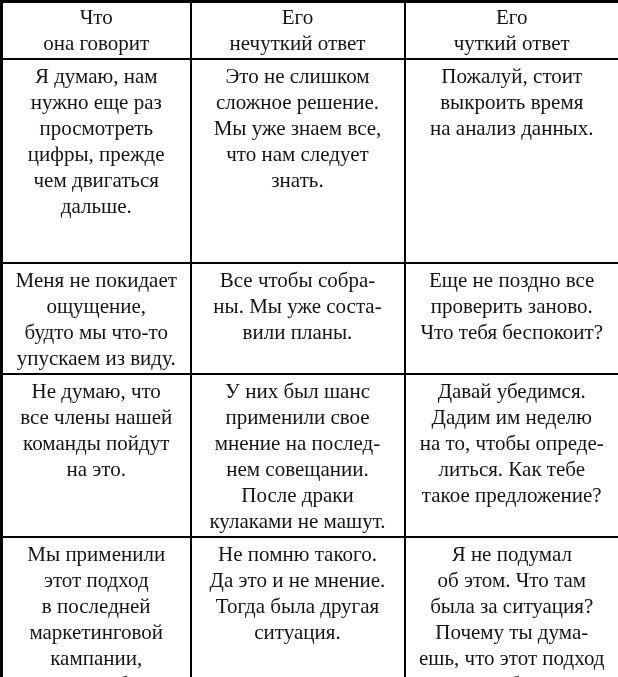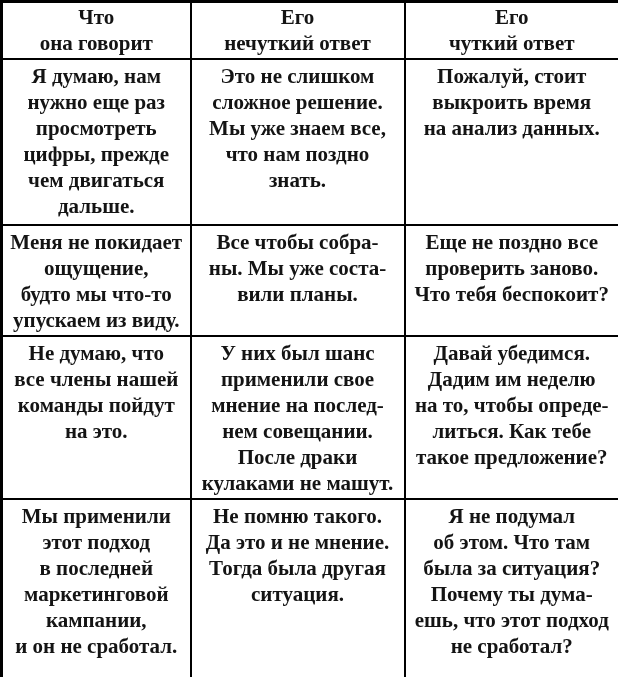--- a/index.html
+++ b/index.html
@@ -19,37 +19,37 @@
     table-layout: fixed;
     background: #ffffff;
     border: 3px solid #000000;
   }
   table.cmp th,
   table.cmp td {
     border: 2px solid #000000;
     font-family: "Liberation Serif", "DejaVu Serif", serif;
     font-size: 21px;
     line-height: 26px;
-    font-weight: bold;
+    font-weight: normal;
     color: #141414;
     text-align: center;
     vertical-align: top;
     white-space: pre-line;
     padding: 3px 2px 2px 2px;
     overflow: hidden;
   }
   table.cmp thead th {
     vertical-align: middle;
     padding-top: 1px;
   }
   col.c0 { width: 189px; }
   col.c1 { width: 214px; }
   col.c2 { width: 215px; }
   tr.r-head { height: 56px; }
-  tr.r-0 { height: 166px; }
+  tr.r-0 { height: 204px; }
   tr.r-1 { height: 88px; }
   tr.r-2 { height: 128px; }
   tr.r-3 { height: 200px; }
 </style>
 </head>
 <body>
 
 <table class="cmp">
   <colgroup>
     <col class="c0">
@@ -70,21 +70,21 @@
     <tr class="r-0">
       <td>Я думаю, нам
 нужно еще раз
 просмотреть
 цифры, прежде
 чем двигаться
 дальше.</td>
       <td>Это не слишком
 сложное решение.
 Мы уже знаем все,
-что нам поздно
+что нам следует
 знать.</td>
       <td>Пожалуй, стоит
 выкроить время
 на анализ данных.</td>
     </tr>
     <tr class="r-1">
       <td>Меня не покидает
 ощущение,
 будто мы что-то
 упускаем из виду.</td>

